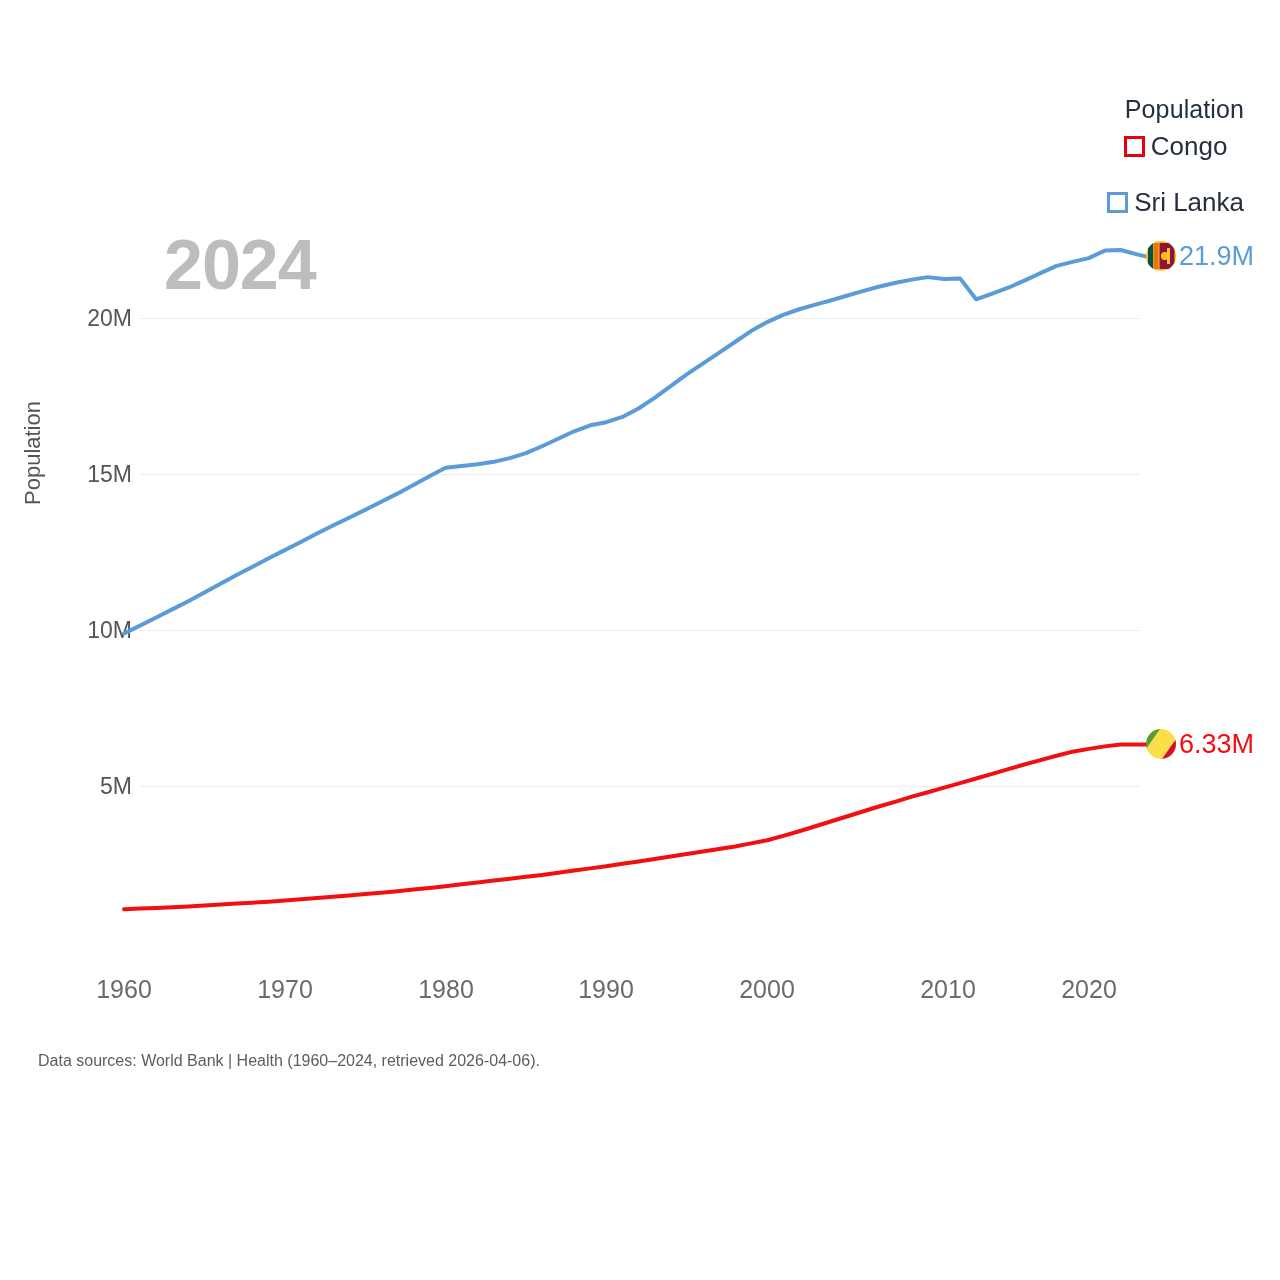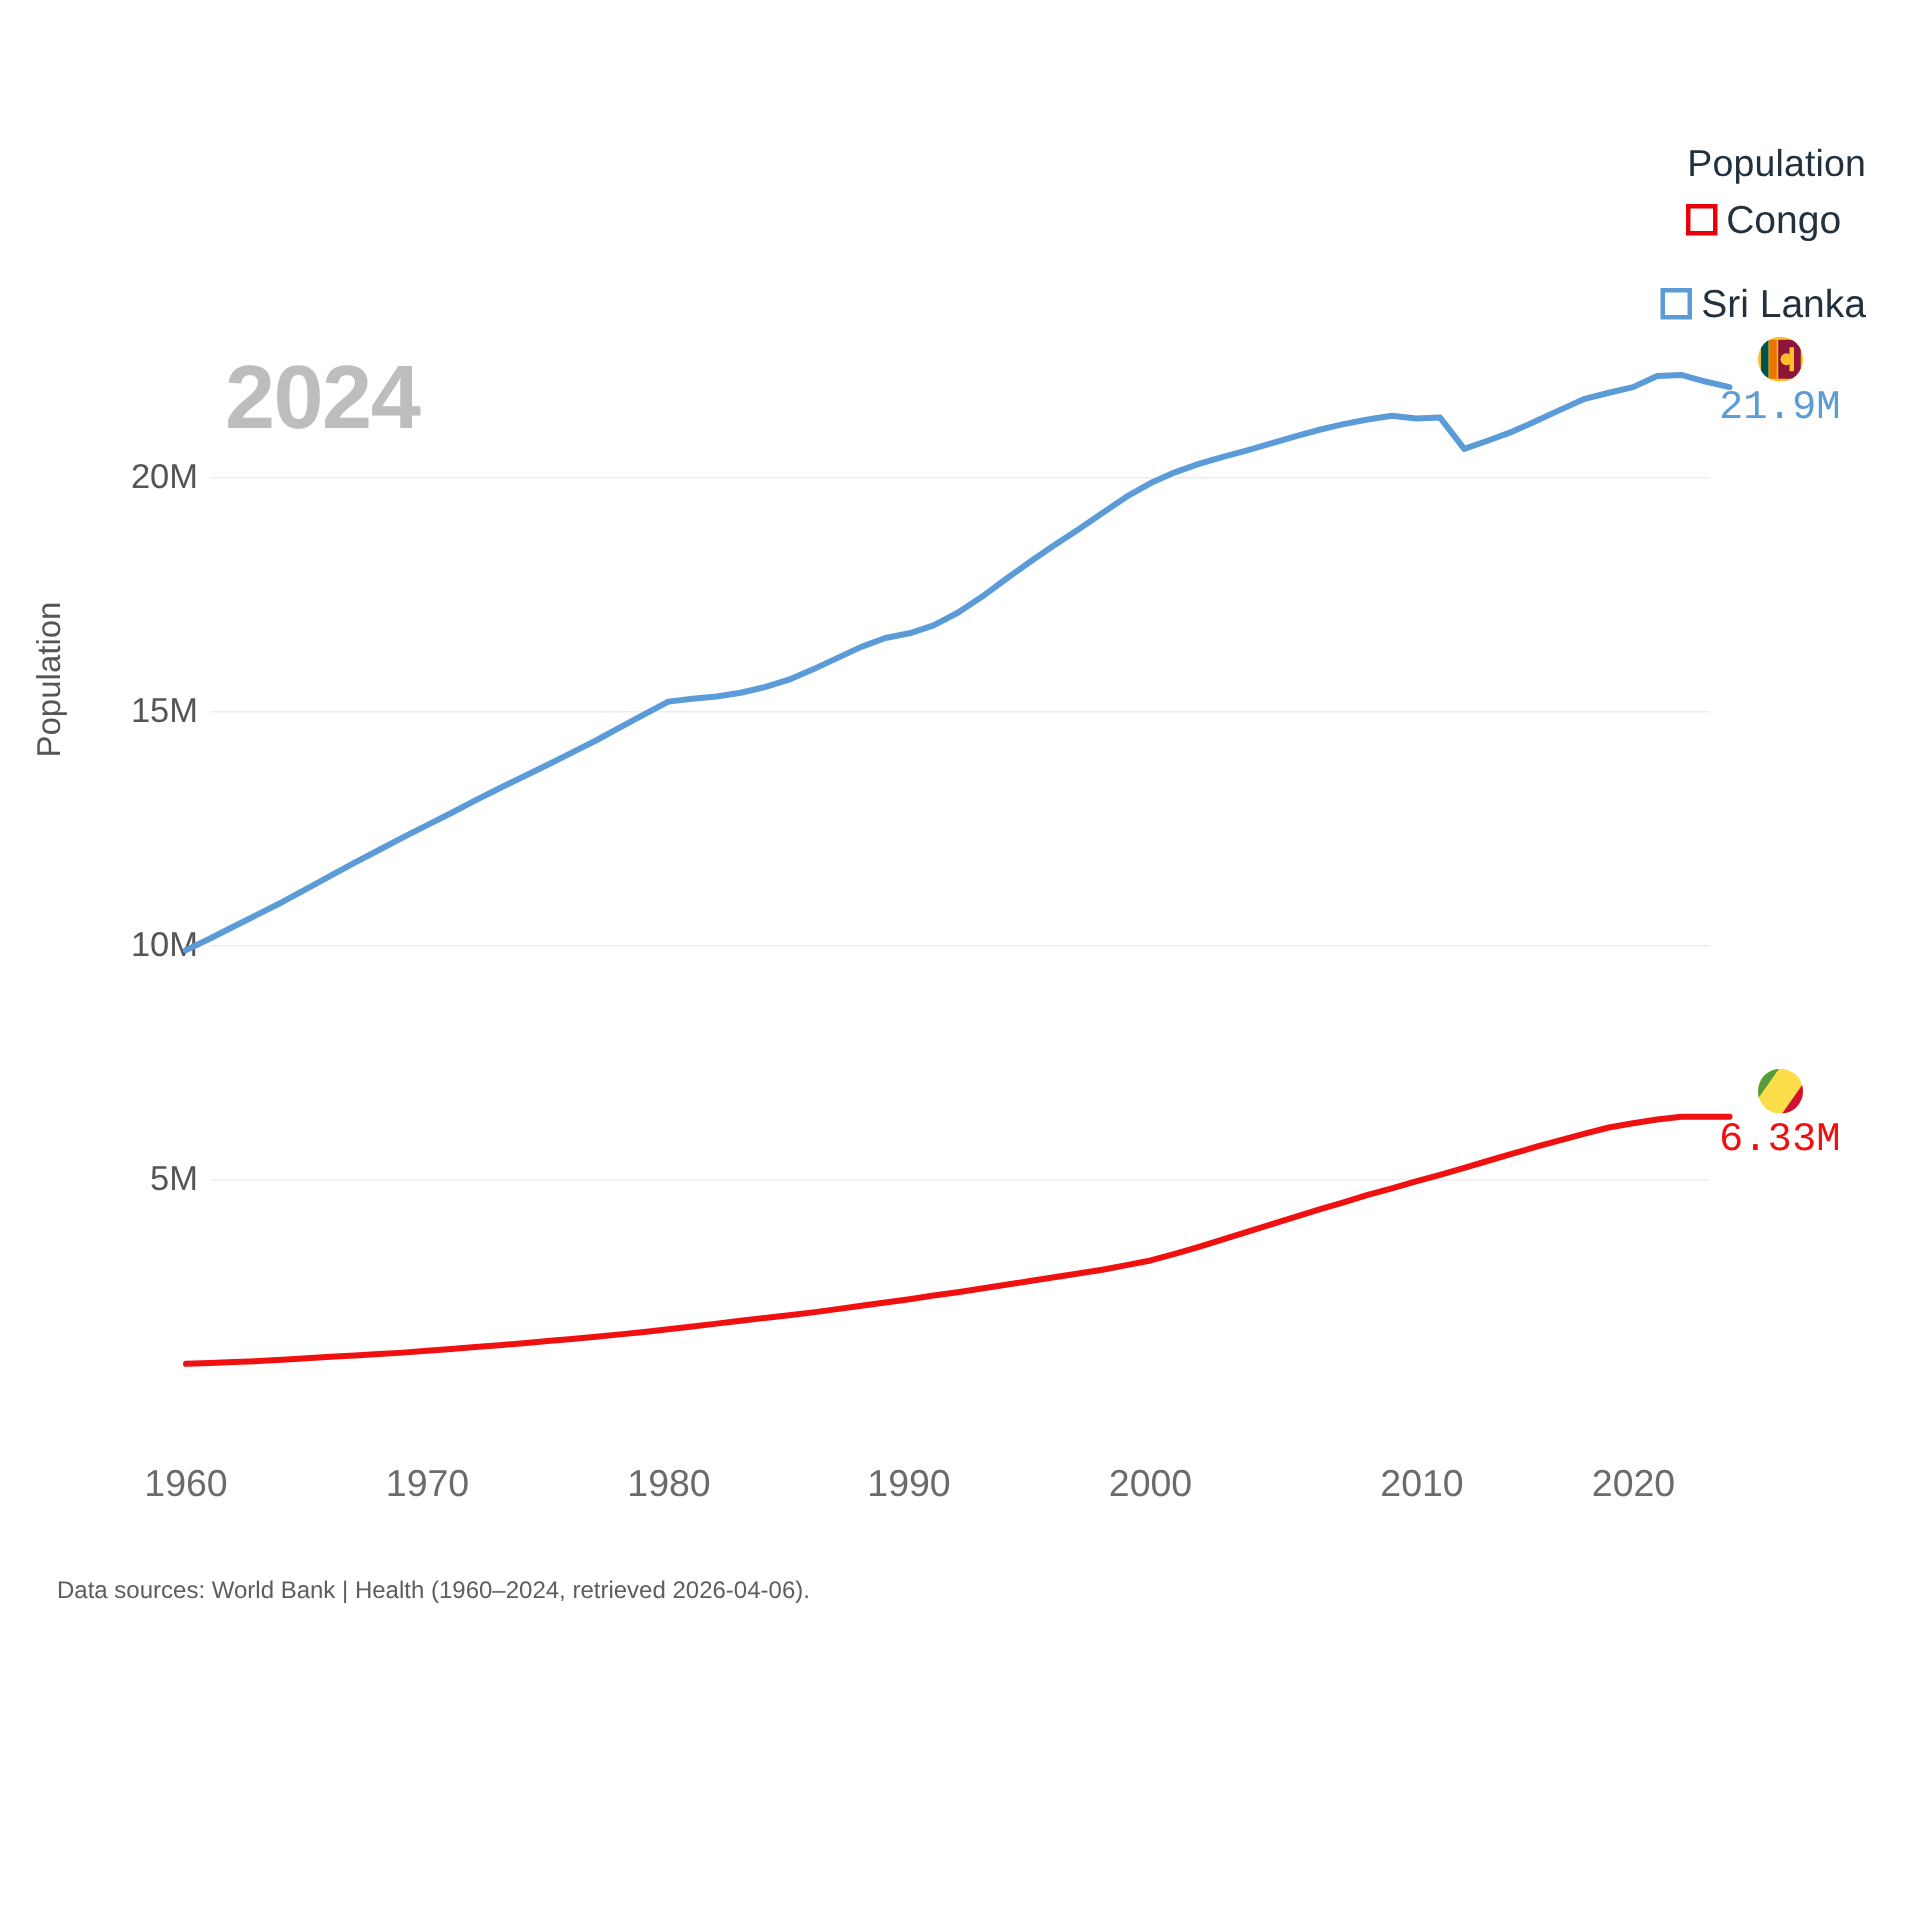--- a/index.html
+++ b/index.html
@@ -63,23 +63,23 @@
   
   .plot {
     position: absolute;
     left: 0;
     top: 0;
     width: 1280px;
     height: 1010px;
   }
   .watermark-year {
     position: absolute;
-    left: 150px;
+    left: 164px;
     top: 226px;
-    font-size: 60px;
+    font-size: 70px;
     font-weight: bold;
     color: #bdbdbd;
     line-height: 78px;
     letter-spacing: -1px;
   }
   .gridline {
     position: absolute;
     left: 140px;
     width: 1000px;
     height: 1px;
@@ -110,25 +110,23 @@
     font-size: 25px;
     color: #6b6b6b;
     transform: translateX(-50%);
     white-space: nowrap;
   }
 
   
   .endpoint {
     position: absolute;
     display: flex;
-    flex-direction: column;
     align-items: center;
     transform: translateY(-50%);
     gap: 3px;
-    font-family: Liberation Mono, monospace;
   }
   .flag-badge {
     width: 30px;
     height: 30px;
     border-radius: 50%;
     overflow: hidden;
     flex: 0 0 auto;
     position: relative;
   }
   .endpoint-value {

